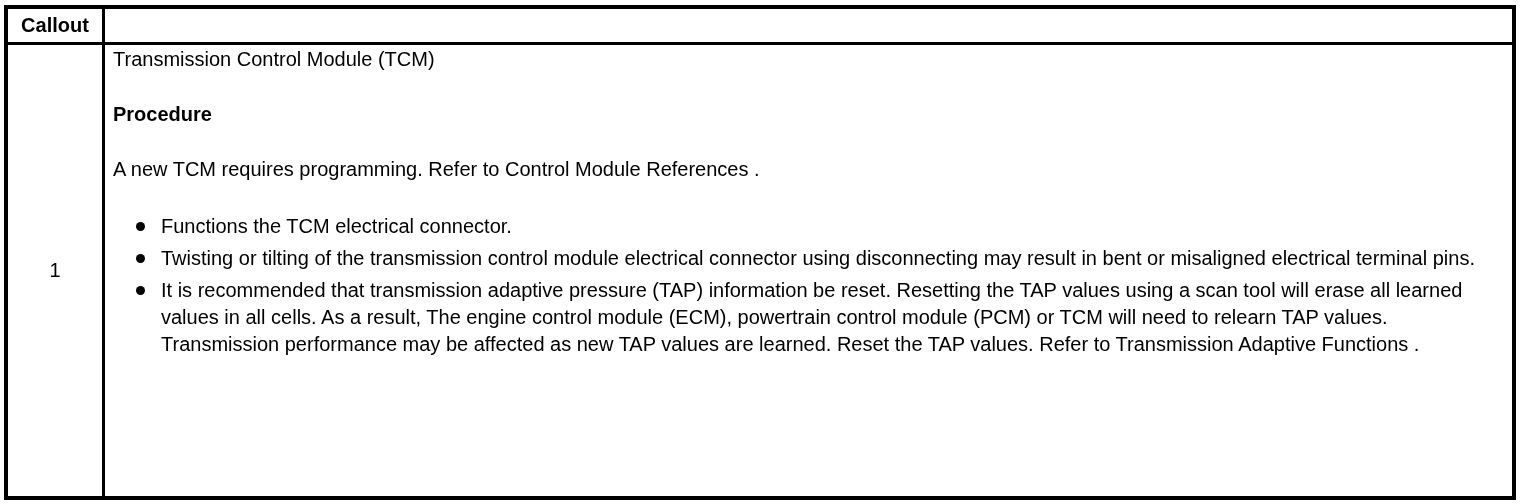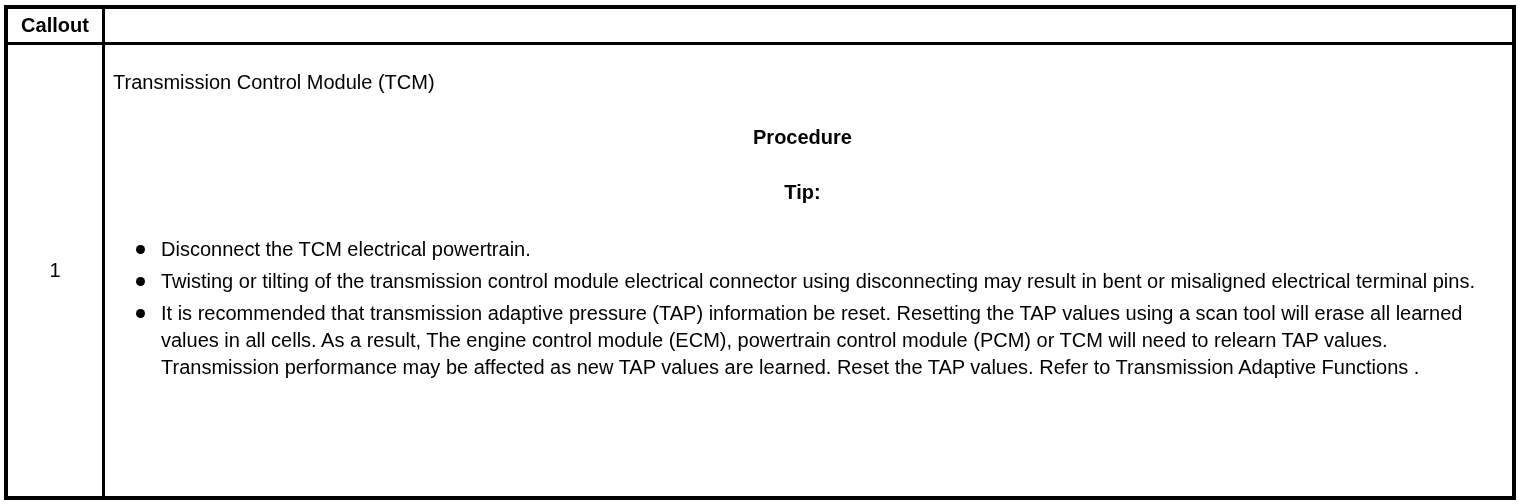--- a/index.html
+++ b/index.html
@@ -55,28 +55,28 @@
     display: flex;
     align-items: center;
     justify-content: center;
     text-align: center;
   }
   .body-callout {
     font-size: 20px;
     text-align: center;
   }
   .cell-content {
-    padding: 26px 20px 10px 8px;
+    padding: 3px 20px 10px 8px;
     font-size: 20px;
     line-height: 22px;
   }
   .cell-content p {
     margin: 0 0 33px 0;
   }
-  .bold { font-weight: bold; text-align: center; }
+  .bold { font-weight: bold; }
   ul.tips {
     margin: 0;
     padding: 0;
     list-style: none;
   }
   ul.tips li {
     position: relative;
     padding-left: 48px;
     line-height: 27px;
     margin-bottom: 5px;
@@ -98,22 +98,22 @@
 <div class="doc-table">
   <div class="row header-row">
     <div class="callout-col header-cell">Callout</div>
   </div>
   <div class="row body-row">
     <div class="callout-col body-callout">1</div>
     <div class="name-col">
       <div class="cell-content">
         <p>Transmission Control Module (TCM)</p>
         <p class="bold">Procedure</p>
-        <p class="bold">Tip:</p>
+        <p>A new TCM requires programming. Refer to Control Module References .</p>
         <ul class="tips">
-          <li>Disconnect the TCM electrical powertrain.</li>
+          <li>Functions the TCM electrical connector.</li>
           <li>Twisting or tilting of the transmission control module electrical connector using disconnecting may result in bent or misaligned electrical terminal pins.</li>
           <li>It is recommended that transmission adaptive pressure (TAP) information be reset. Resetting the TAP values using a scan tool will erase all learned values in all cells. As a result, The engine control module (ECM), powertrain control module (PCM) or TCM will need to relearn TAP values. Transmission performance may be affected as new TAP values are learned. Reset the TAP values. Refer to Transmission Adaptive Functions .</li>
         </ul>
       </div>
     </div>
   </div>
 </div>
 
 </body></html>

